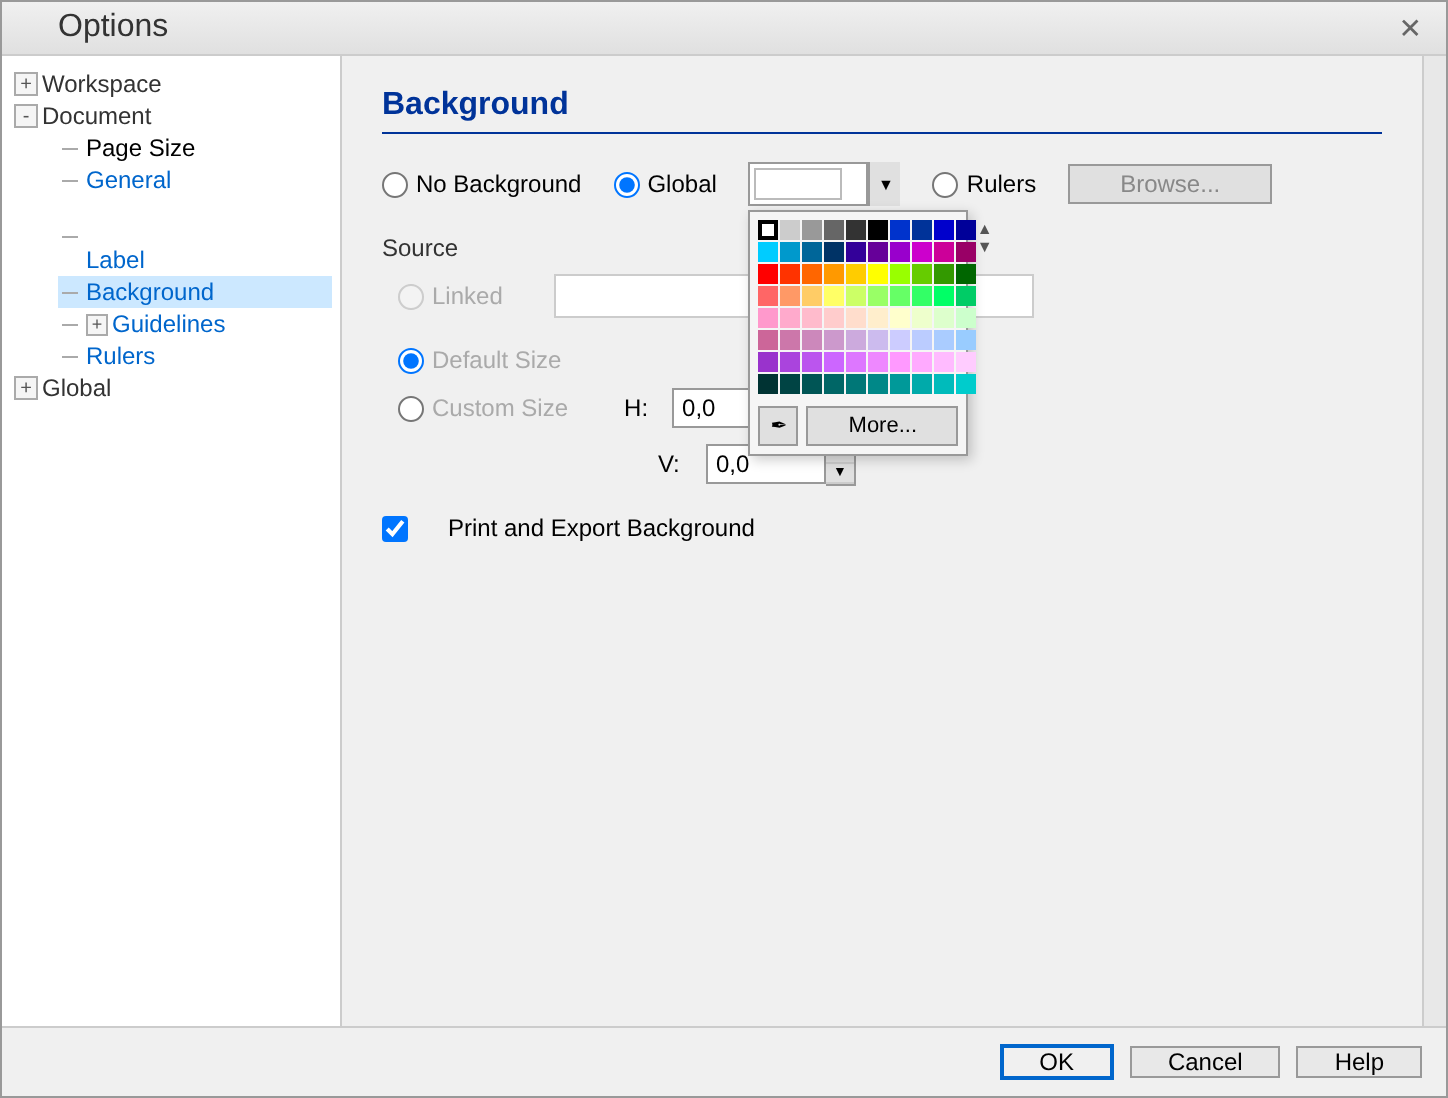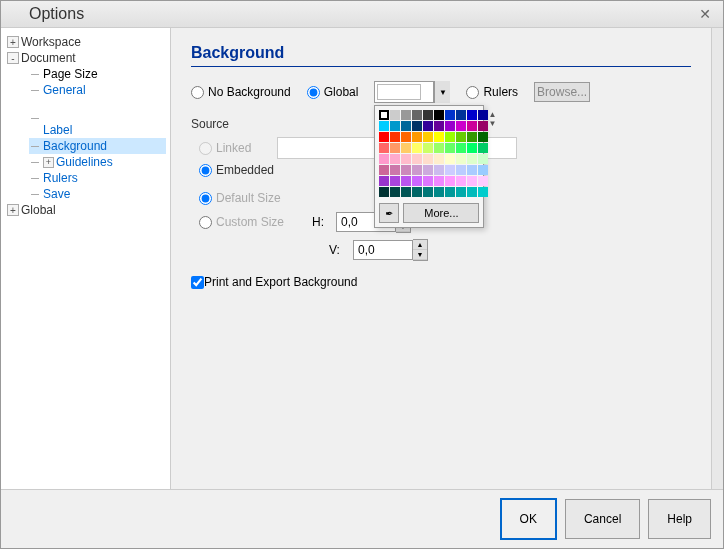--- a/index.html
+++ b/index.html
@@ -152,21 +152,21 @@
       height: 22px;
       background: #e0e0e0;
       border-left: 1px solid #999;
       display: flex;
       align-items: center;
       justify-content: center;
       font-size: 8px;
       cursor: pointer;
     }
     .browse-btn {
-      padding: 2px 2px;
+      padding: 2px 25px;
       background: #e0e0e0;
       border: 1px solid #999;
       cursor: pointer;
       font-size: 12px;
       color: #888;
     }
     
     .color-picker-popup {
       position: absolute;
       top: 24px;
@@ -302,34 +302,34 @@
       border: none;
       border-bottom: 1px solid #ccc;
     }
     .ratio-label {
       font-size: 12px;
       color: #666;
     }
     .print-row {
       display: flex;
       align-items: center;
-      gap: 0;
+      gap: 20px;
       margin-top: 10px;
     }
     .footer {
       border-top: 1px solid #ccc;
       padding: 8px 12px;
       display: flex;
       align-items: center;
       justify-content: flex-end;
       gap: 8px;
       background: #f0f0f0;
     }
     .footer-btn {
-      padding: 12px 18px;
+      padding: 0 18px;
       font-size: 12px;
       border: 1px solid #999;
       background: #e8e8e8;
       cursor: pointer;
     }
     .footer-btn.primary {
       border: 2px solid #0066cc;
       background: #f0f0f0;
     }
     input[type="radio"] { margin: 0; cursor: pointer; }
@@ -385,24 +385,20 @@
           <span class="tree-label" style="color:#0066cc;">Background</span>
         </div>
         <div class="tree-child-item" style="display:flex;align-items:center;">
           <span class="tree-dash"></span>
           <span class="tree-toggle" style="font-size:9px;border:1px solid #aaa;background:#f5f5f5;width:11px;height:11px;display:inline-flex;align-items:center;justify-content:center;margin-right:2px;">+</span>
           <span class="tree-label" style="color:#0066cc;">Guidelines</span>
         </div>
         <div class="tree-child-item">
           <span class="tree-dash"></span>
           <span class="tree-label" style="color:#0066cc;">Rulers</span>
-        </div>
-        <div class="tree-child-item">
-          <span class="tree-dash"></span>
-          <span class="tree-label" style="color:#0066cc;">Save</span>
         </div>
       </div>
 
       <div class="tree-item tree-item-root">
         <span class="tree-toggle">+</span>
         <span class="tree-label">Global</span>
       </div>
     </div>
 
     <div class="main-panel">
@@ -535,24 +531,20 @@
       <div class="source-section">
         <div class="section-label">Source</div>
         <div class="radio-group">
           <div class="linked-row">
             <label class="radio-label disabled-radio">
               <input type="radio" name="source" disabled="" style="">
               <span style="color:#aaa;">Linked</span>
             </label>
             <input type="text" class="source-field" style="color: rgb(170, 170, 170);" value="">
           </div>
-          <label class="radio-label enabled-radio">
-            <input type="radio" name="source" checked="" style="">
-            <span>Embedded</span>
-          </label>
         </div>
       </div>
 
       <div class="bitmap-size-section">
         <div class="size-radio-group">
           <label class="radio-label disabled-radio">
             <input type="radio" name="bmpsize" checked="" style="">
             <span>Default Size</span>
           </label>
           <div style="display:flex;align-items:center;gap:8px;">

